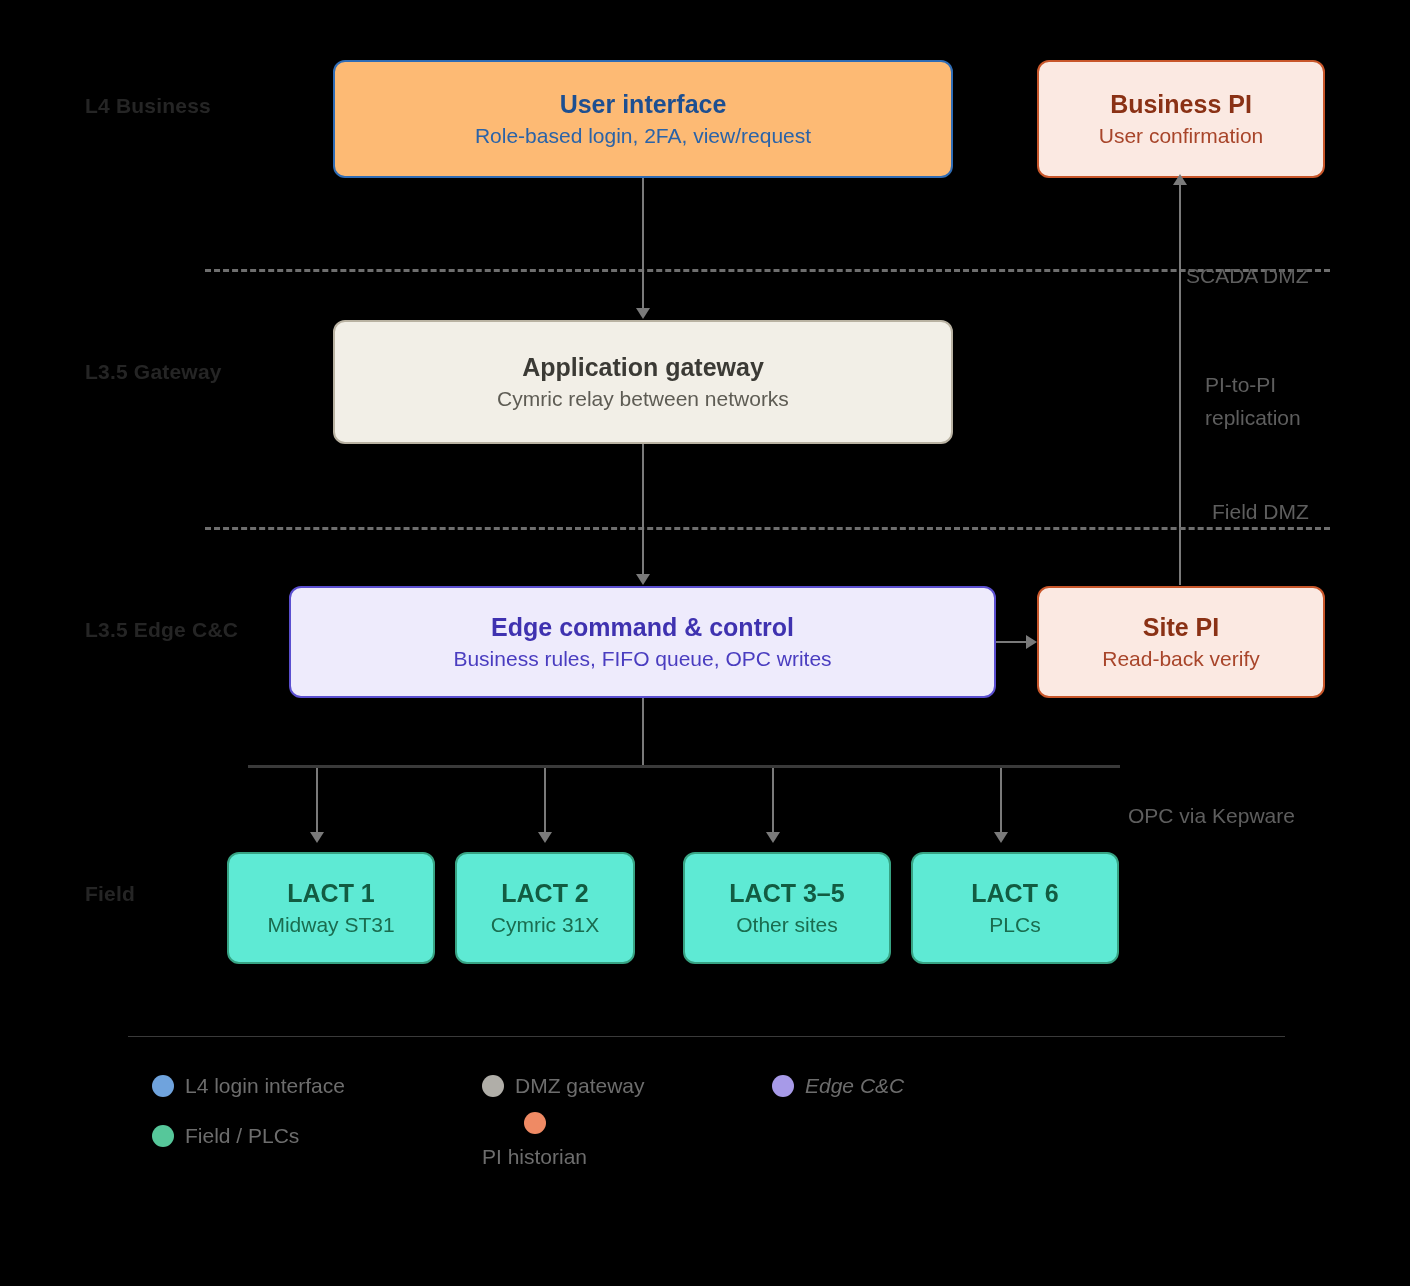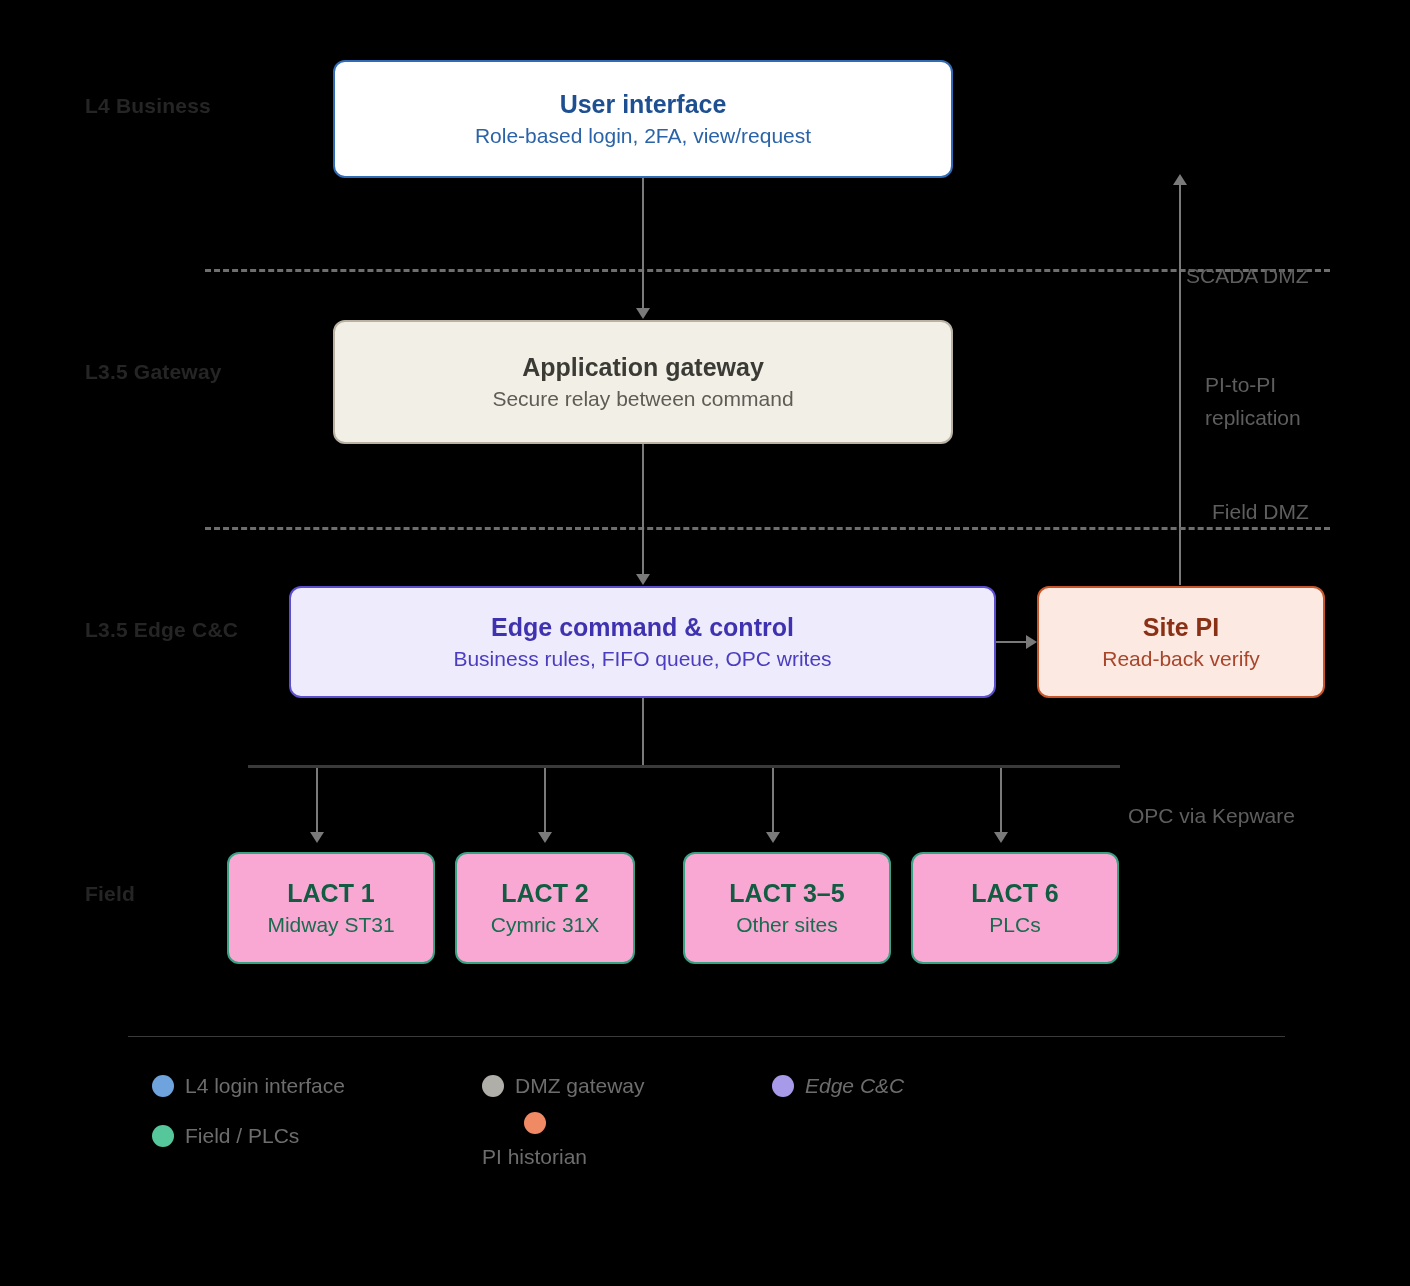--- a/index.html
+++ b/index.html
@@ -53,41 +53,41 @@
     line-height: 1.15;
     margin-bottom: 5px;
   }
   .node .sub {
     font-size: 21px;
     font-weight: normal;
     line-height: 1.15;
   }
 
   
-  .n-blue   { background: #ffffff; border-color: #2f6cb5; }
+  .n-blue   { background: #fdba74; border-color: #2f6cb5; }
   .n-blue .title { color: #1d4f91; }
   .n-blue .sub   { color: #2a63a8; }
 
   
   .n-beige  { background: #f2efe7; border-color: #b9b2a2; }
   .n-beige .title { color: #3b3a35; }
   .n-beige .sub   { color: #5e5c54; }
 
   
   .n-purple { background: #eeebfc; border-color: #5b4fd0; }
   .n-purple .title { color: #3f32b0; }
   .n-purple .sub   { color: #4a3dc0; }
 
   
   .n-salmon { background: #fbe9e2; border-color: #c8562a; }
   .n-salmon .title { color: #8a3115; }
   .n-salmon .sub   { color: #a8452a; }
 
   
-  .n-green  { background: #f9a8d4; border-color: #37a383; }
+  .n-green  { background: #5eead4; border-color: #37a383; }
   .n-green .title { color: #125c42; }
   .n-green .sub   { color: #1a6c4f; }
 
   
   .vline {
     position: absolute;
     width: 2px;
     background: #7a7a7a;
   }
   .hline {
@@ -175,27 +175,31 @@
   <div class="row-label" style="top:94px;">L4 Business</div>
   <div class="row-label" style="top:360px;">L3.5 Gateway</div>
   <div class="row-label" style="top:618px;">L3.5 Edge C&amp;C</div>
   <div class="row-label" style="top:882px;">Field</div>
 
   <div class="node n-blue" style="left:333px; top:60px; width:620px; height:118px;">
     <div class="title">User interface</div>
     <div class="sub">Role-based login, 2FA, view/request</div>
   </div>
 
+  <div class="node n-salmon" style="left:1037px; top:60px; width:288px; height:118px;">
+    <div class="title">Business PI</div>
+    <div class="sub">User confirmation</div>
+  </div>
 
   <div class="dmz-line" style="left:205px; top:269px; width:1125px;"></div>
   <div class="dmz-label" style="left:1186px; top:240px;margin-top:24px;">SCADA DMZ</div>
 
   <div class="node n-beige" style="left:333px; top:320px; width:620px; height:124px;">
     <div class="title">Application gateway</div>
-    <div class="sub">Secure relay between command</div>
+    <div class="sub">Cymric relay between networks</div>
   </div>
 
   <div class="vline" style="left:642px; top:178px; height:132px;"></div>
   <div class="arrow-down" style="left:636px; top:308px;"></div>
 
   <div class="vline" style="left:1179px; top:185px; height:400px;"></div>
   <div class="arrow-up" style="left:1173px; top:174px;"></div>
   <div class="edge-label" style="left:1205px; top:369px;">PI-to-PI</div>
   <div class="edge-label" style="left:1205px; top:402px;">replication</div>
 

